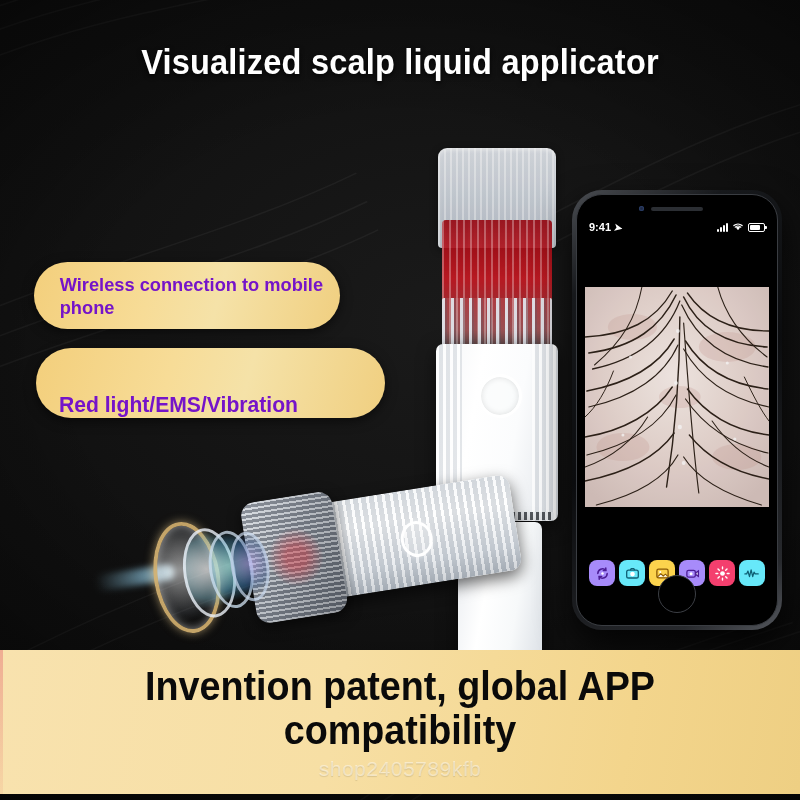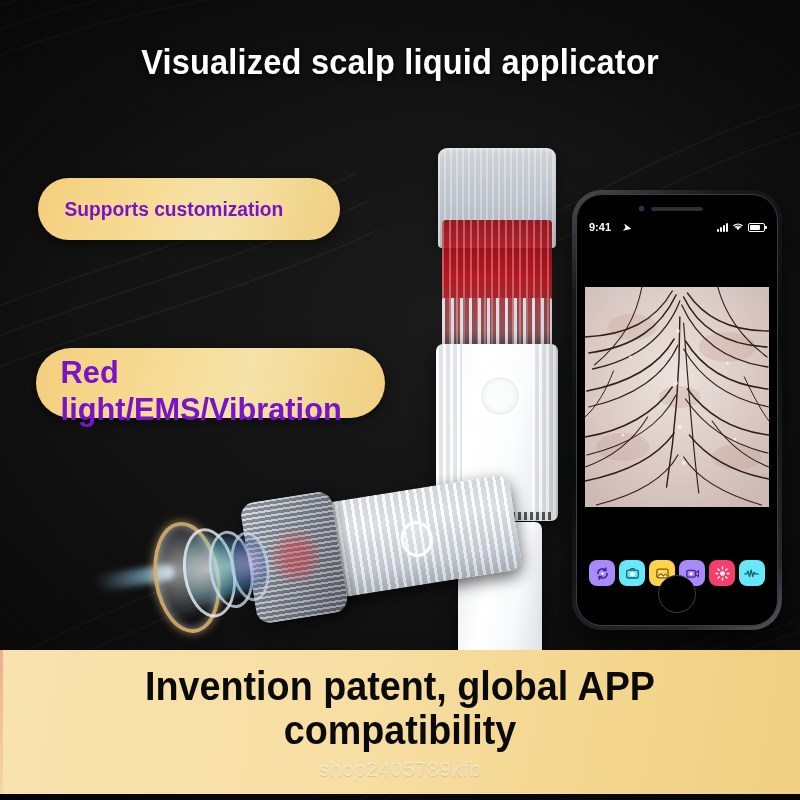--- a/index.html
+++ b/index.html
@@ -48,21 +48,21 @@
     background:linear-gradient(105deg,#f3cf7c 0%,#f7dc97 38%,#f5e2a8 60%,#f0cf80 100%);
     border-radius:36px;
     box-shadow:0 3px 12px rgba(0,0,0,.55);
     display:flex;align-items:center;
     color:#7514c9;
     font-weight:bold;
     box-sizing:border-box;
   }
   #pill1{left:38px;top:178px;width:302px;height:62px;padding:0 0 0 22px;font-size:20px;}
   #pill2{left:34px;top:262px;width:306px;height:67px;padding:0 0 0 20px;font-size:19px;line-height:23px;}
-  #pill3{left:36px;top:348px;width:349px;height:70px;padding:16px 0 0 18px;font-size:32px;}
+  #pill3{left:36px;top:348px;width:349px;height:70px;padding:16px 0 0 18px;font-size:22px;align-items:flex-end;}
   .pill span{transform:scaleX(.96);display:block;}
 
   
   .device{position:absolute;left:432px;top:148px;width:130px;height:510px;}
   .dev-cap{
     position:absolute;left:6px;top:0;width:118px;height:100px;
     border-radius:9px 9px 4px 4px;
     background:
       repeating-linear-gradient(90deg,
         rgba(255,255,255,.42) 0 2px,
@@ -191,21 +191,21 @@
   .phone-cam{
     position:absolute;left:62px;top:11px;width:5px;height:5px;border-radius:50%;
     background:#1d2740;box-shadow:inset 0 0 2px #4466aa;
   }
   .statusbar{
     position:absolute;left:0;right:0;top:22px;height:20px;
     display:flex;align-items:center;justify-content:space-between;
     padding:0 12px;box-sizing:border-box;
     color:#fff;font-size:11px;font-weight:bold;
   }
-  .sb-left{display:flex;align-items:center;gap:12px;}
+  .sb-left{display:flex;align-items:center;gap:3px;}
   .sb-right{display:flex;align-items:center;gap:4px;}
   .loc-arrow{font-size:10px;transform:rotate(10deg);}
   .sig-bars{display:flex;align-items:flex-end;gap:1px;height:9px;}
   .sig-bars i{display:block;width:2px;background:#fff;border-radius:1px;}
   .sig-bars i:nth-child(1){height:3px}
   .sig-bars i:nth-child(2){height:5px}
   .sig-bars i:nth-child(3){height:7px}
   .sig-bars i:nth-child(4){height:9px}
   .wifi{font-size:11px;line-height:1;}
   .batt{
@@ -288,22 +288,22 @@
       <path d="M520 300 C 640 240, 740 180, 880 150"></path>
       <path d="M530 322 C 650 262, 750 202, 890 172"></path>
       <path d="M40 700 C 150 640, 250 600, 370 560"></path>
       <path d="M52 722 C 162 662, 262 622, 382 582"></path>
     </g>
   </svg>
   <div class="bg-vign"></div>
 
   <div class="title">Visualized scalp liquid applicator</div>
 
-  <div class="pill" id="pill1">
-    <span>Supports customization</span>
+  <div class="pill" id="pill2">
+    <span>Wireless connection to mobile phone</span>
   </div>
   <div class="pill" id="pill3">
     <span>Red light/EMS/Vibration</span>
   </div>
 
   <div class="device">
     <div class="dev-cap"></div>
     <div class="dev-red"></div>
     <div class="dev-needles"></div>
     <div class="dev-body"></div>

